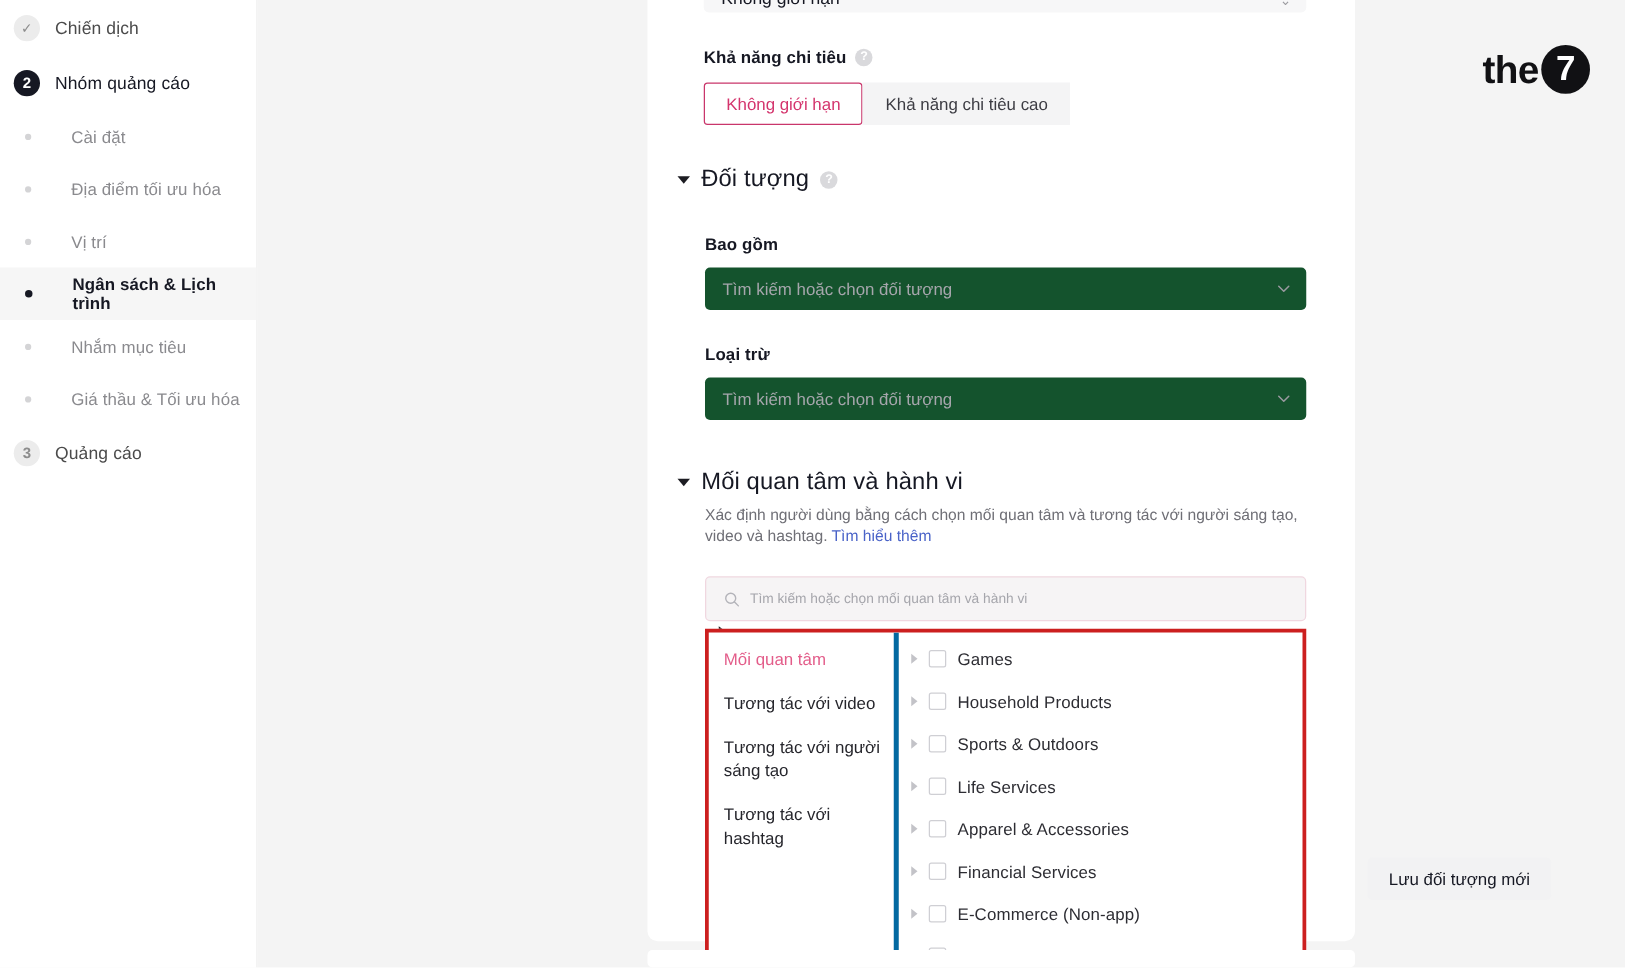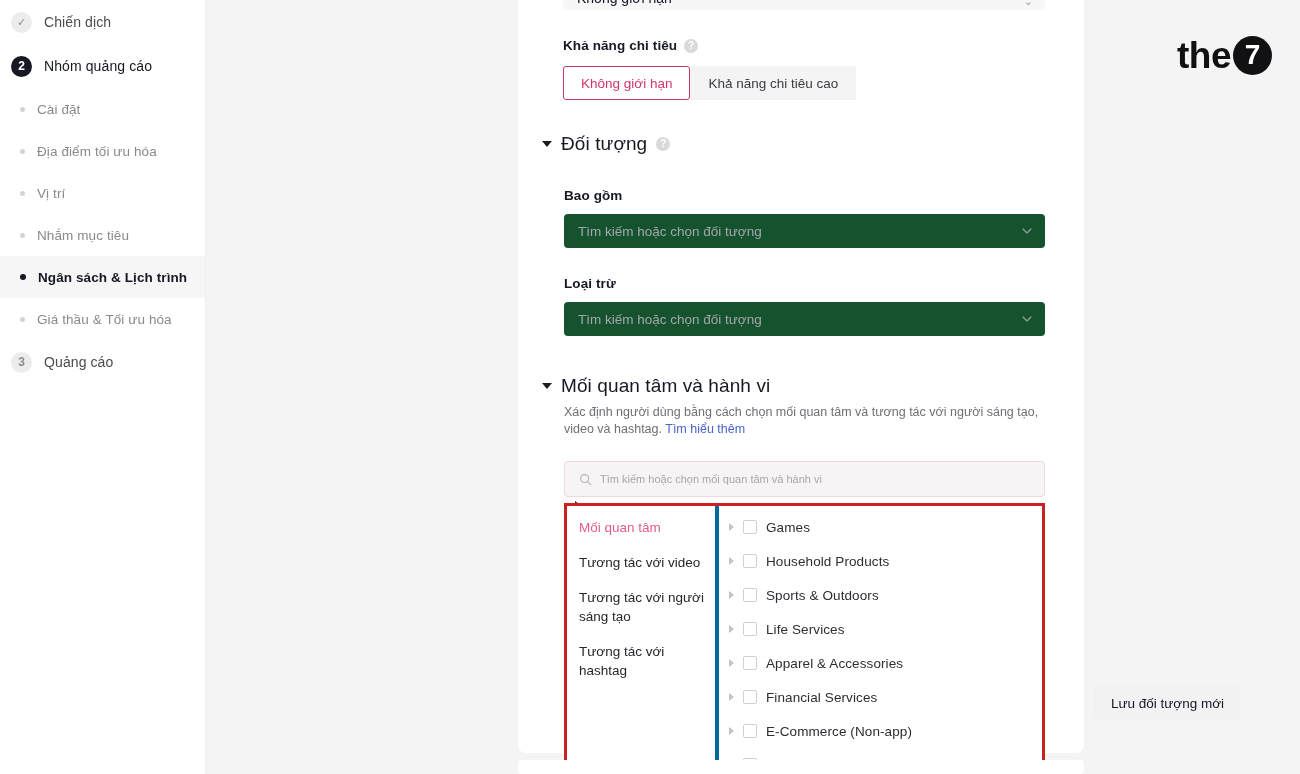--- a/index.html
+++ b/index.html
@@ -27,21 +27,21 @@
     font-size: 12px; font-weight: 600; flex: 0 0 auto;
   }
   .step-badge.done { background: #ececec; color: #8c8c8c; font-size: 11px; }
   .step-badge.active { background: #161823; color: #ffffff; }
   .step-badge.pending { background: #ececec; color: #8c8c8c; }
   .step-label { font-size: 14px; color: #161823; letter-spacing: .1px; }
   .step-label.muted { color: #4b4b4b; }
 
   .nav-sub {
     display: flex; align-items: center; height: 42px;
-    padding-left: 16px; gap: 12px; cursor: pointer;
+    padding-left: 16px; gap: 32px; cursor: pointer;
   }
   .nav-sub .dot {
     width: 5px; height: 5px; border-radius: 50%;
     background: #d4d4d6; flex: 0 0 auto; margin-left: 4px;
   }
   .nav-sub .sub-label { font-size: 13.5px; color: #8a8a8e; letter-spacing: .1px; }
   .nav-sub.selected { background: #f6f6f6; }
   .nav-sub.selected .dot { background: #161823; width: 6px; height: 6px; }
   .nav-sub.selected .sub-label { color: #161823; font-weight: 600; }
 
@@ -161,21 +161,21 @@
     position: absolute; left: 33px; top: 126px;
     width: 0; height: 0; border-top: 6px solid transparent;
     border-bottom: 6px solid transparent; border-left: 8px solid #1c1c22;
   }
 
   
   .logo {
     position: absolute; right: 28px; top: 36px;
     display: flex; align-items: center; gap: 2px;
   }
-  .logo-the { font-size: 37px; font-weight: 700; color: #111114; letter-spacing: -.5px; line-height: 1;}
+  .logo-the { font-size: 31px; font-weight: 700; color: #111114; letter-spacing: -.5px; line-height: 1;}
   .logo-circle {
     width: 39px; height: 39px; border-radius: 50%; background: #111114;
     color: #ffffff; font-size: 28px; font-weight: 700;
     display: flex; align-items: center; justify-content: center;
     line-height: 1; padding-bottom: 2px;
   }
 
   
   .save-btn {
     position: absolute; left: 1094px; top: 686px;
@@ -214,27 +214,27 @@
       <span class="sub-label">Cài đặt</span>
     </div>
     <div class="nav-sub">
       <span class="dot"></span>
       <span class="sub-label">Địa điểm tối ưu hóa</span>
     </div>
     <div class="nav-sub">
       <span class="dot"></span>
       <span class="sub-label">Vị trí</span>
     </div>
+    <div class="nav-sub selected">
+      <span class="dot"></span>
+      <span class="sub-label">Ngân sách &amp; Lịch trình</span>
+    </div>
     <div class="nav-sub">
       <span class="dot"></span>
       <span class="sub-label">Nhắm mục tiêu</span>
-    </div>
-    <div class="nav-sub selected">
-      <span class="dot"></span>
-      <span class="sub-label">Ngân sách &amp; Lịch trình</span>
     </div>
     <div class="nav-sub">
       <span class="dot"></span>
       <span class="sub-label">Giá thầu &amp; Tối ưu hóa</span>
     </div>
 
     <div class="nav-step">
       <span class="step-badge pending">3</span>
       <span class="step-label muted">Quảng cáo</span>
     </div>

